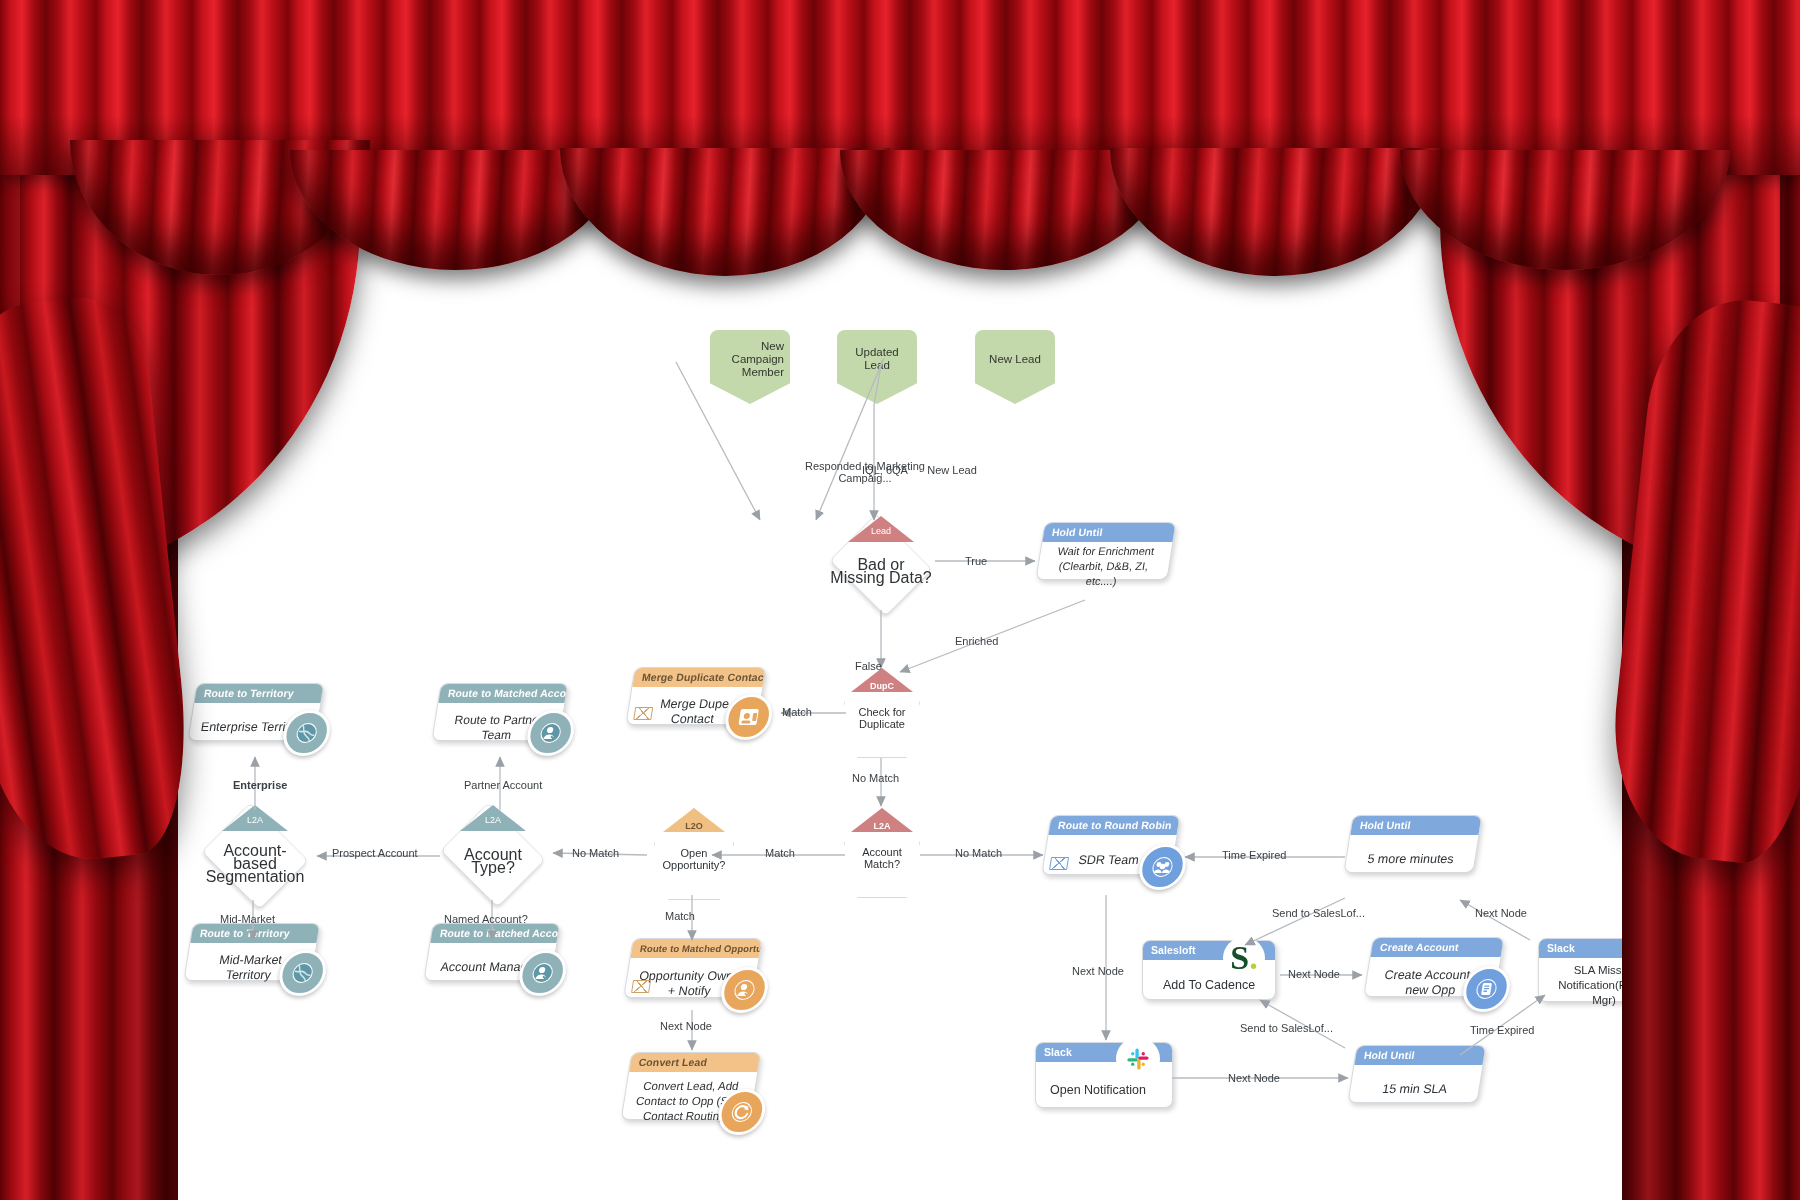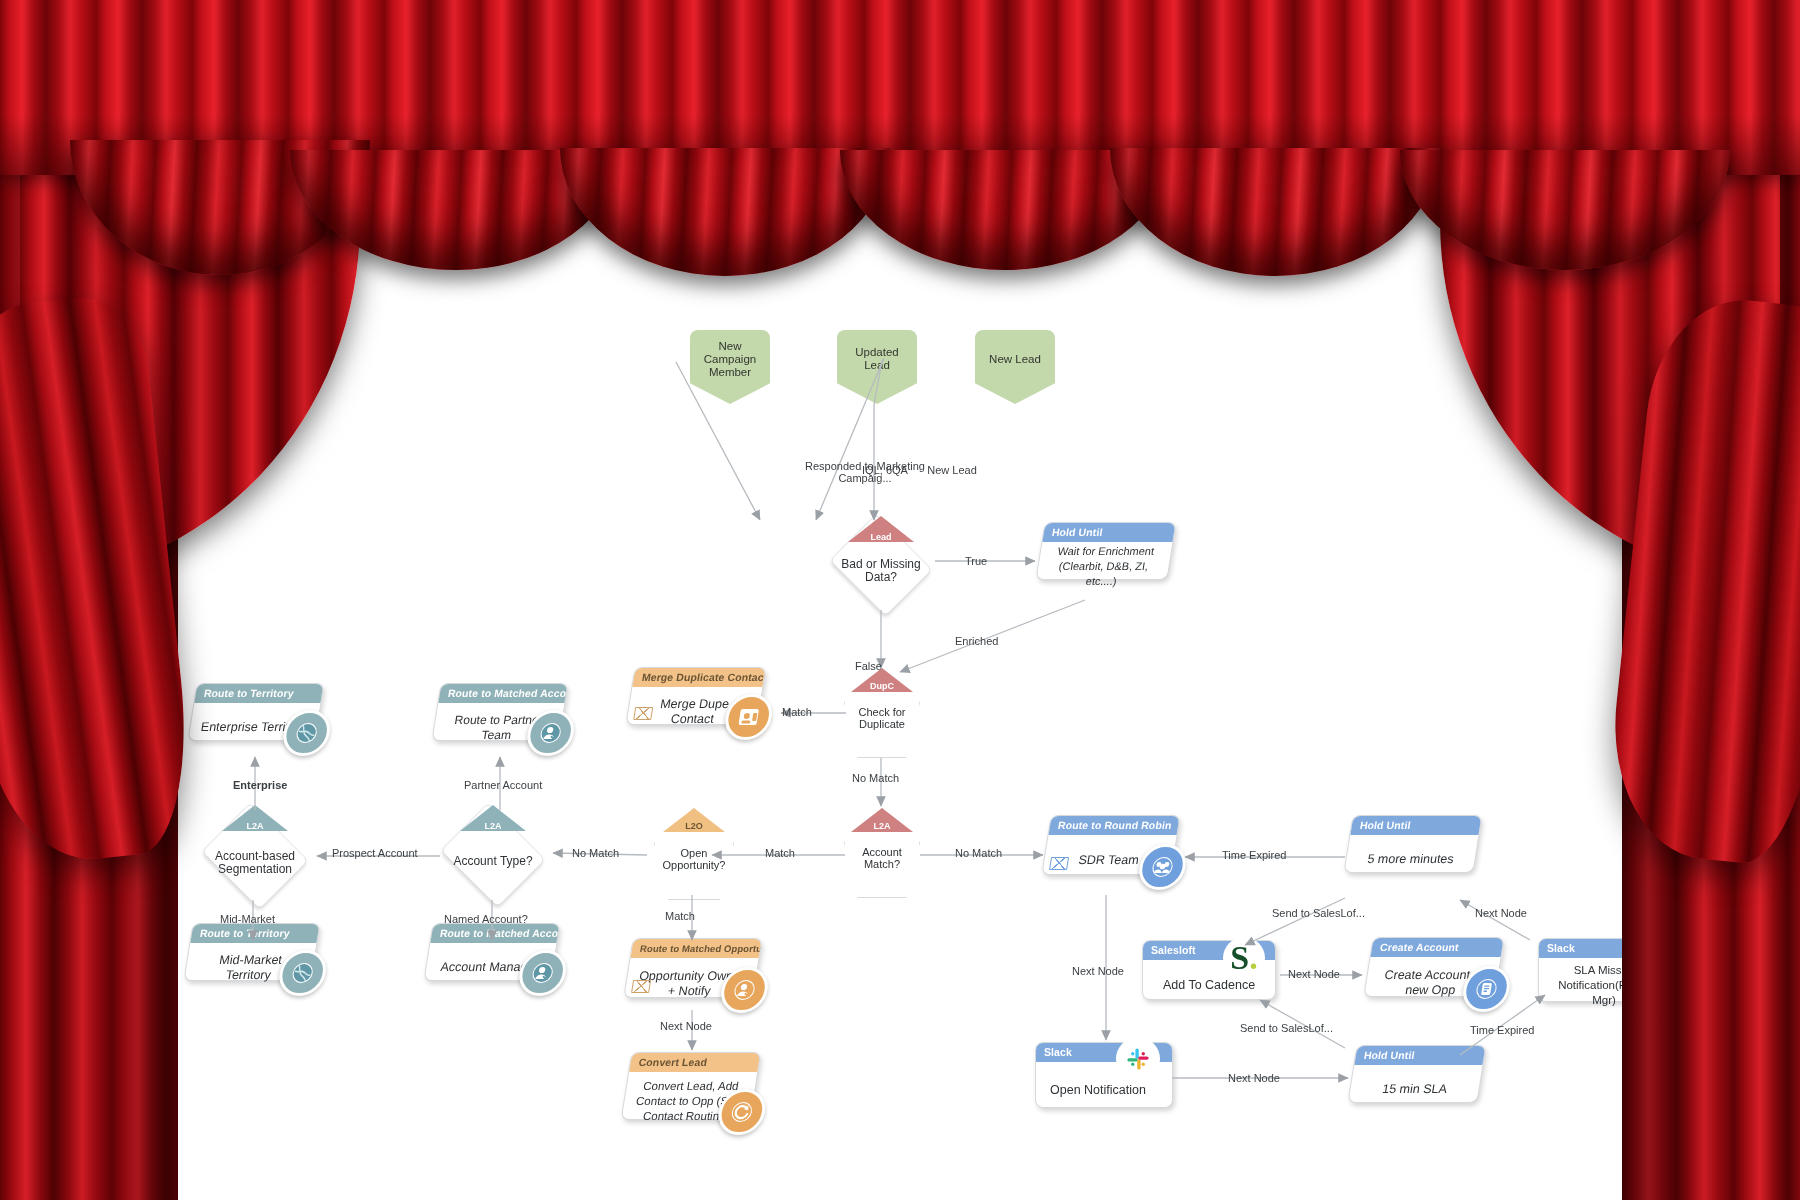--- a/index.html
+++ b/index.html
@@ -148,29 +148,29 @@
 
   
   .diamond{position:absolute;width:108px;height:96px;}
   .diamond .dshape{
     position:absolute;inset:0;background:#fff;border:1px solid #d6d9dd;
     transform:rotate(45deg) scale(.72);border-radius:8px;
     box-shadow:2px 3px 5px rgba(0,0,0,.15);
   }
   .diamond .dtxt{
     position:absolute;inset:0;display:flex;align-items:center;justify-content:center;
-    text-align:center;font-size:12px;color:#2f3336;line-height:13px;z-index:3;padding:0 4px;box-sizing:border-box;
+    text-align:center;font-size:16px;color:#2f3336;line-height:13px;z-index:3;padding:0 4px;box-sizing:border-box;
   }
   .diamond .cap{
     position:absolute;left:50%;top:-3px;transform:translateX(-50%);
     width:66px;height:26px;
     -webkit-clip-path:polygon(50% 0,100% 100%,0 100%);
     clip-path:polygon(50% 0,100% 100%,0 100%);
     display:flex;align-items:flex-end;justify-content:center;
-    font-size:9px;font-weight:bold;color:#fff;padding-bottom:0;box-sizing:border-box;z-index:4;
+    font-size:9px;font-weight:normal;color:#fff;padding-bottom:6px;box-sizing:border-box;z-index:4;
   }
   .cap.red{background:#cf8080;}
   .cap.teal{background:#8fb2b8;}
 
   
   .pent{position:absolute;width:74px;height:78px;}
   .pent .pshape{
     position:absolute;inset:0;background:#fff;border:1px solid #d6d9dd;
     -webkit-clip-path:polygon(50% 0,100% 38%,82% 100%,18% 100%,0 38%);
     clip-path:polygon(50% 0,100% 38%,82% 100%,18% 100%,0 38%);
@@ -258,21 +258,21 @@
         <path d="M1345,1048 L1260,1000"></path>
 
         <path d="M1460,1055 L1545,995"></path>
 
         <path d="M1530,940 L1460,900"></path>
 
         <path d="M1172,1078 L1348,1078"></path>
       </g>
     </svg>
 
-    <div class="trigger" style="left:690px;top:330px;">
+    <div class="trigger" style="left:710px;top:330px;text-align:right;">
       <span>New Campaign Member</span>
     </div>
     <div class="trigger" style="left:837px;top:330px;">
       <span>Updated Lead</span>
     </div>
     <div class="trigger" style="left:975px;top:330px;">
       <span>New Lead</span>
     </div>
 
     <div class="elabel wrap" style="left:757px;top:460px;width:120px;">Responded to Marketing Campaig...</div>

